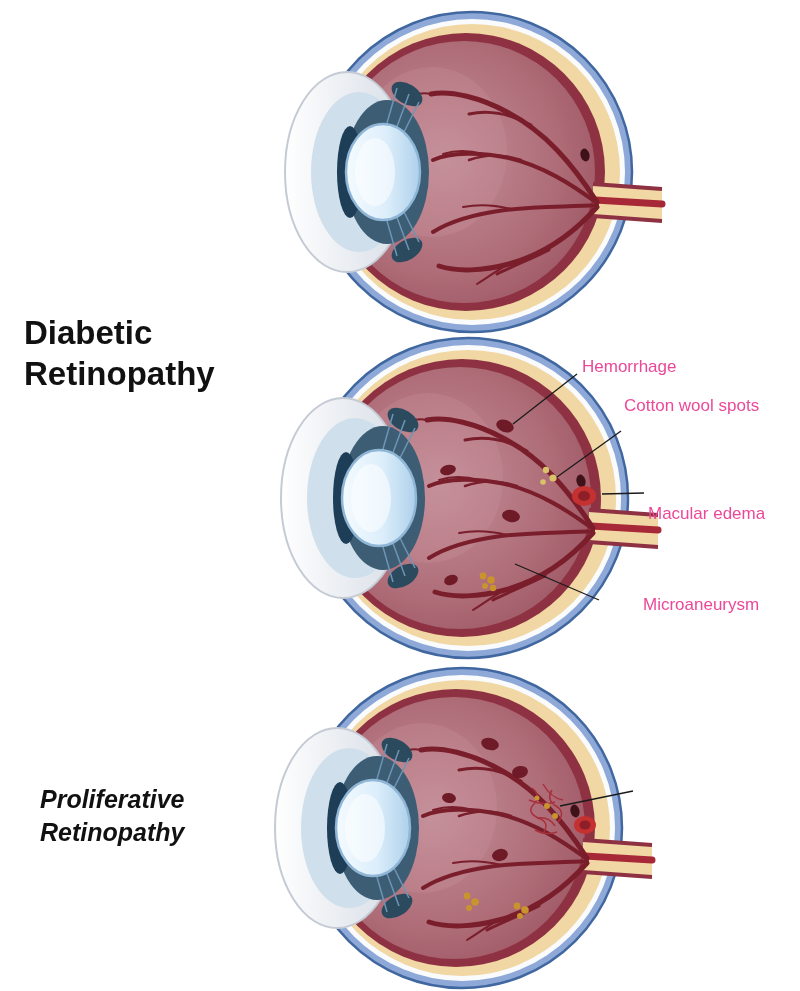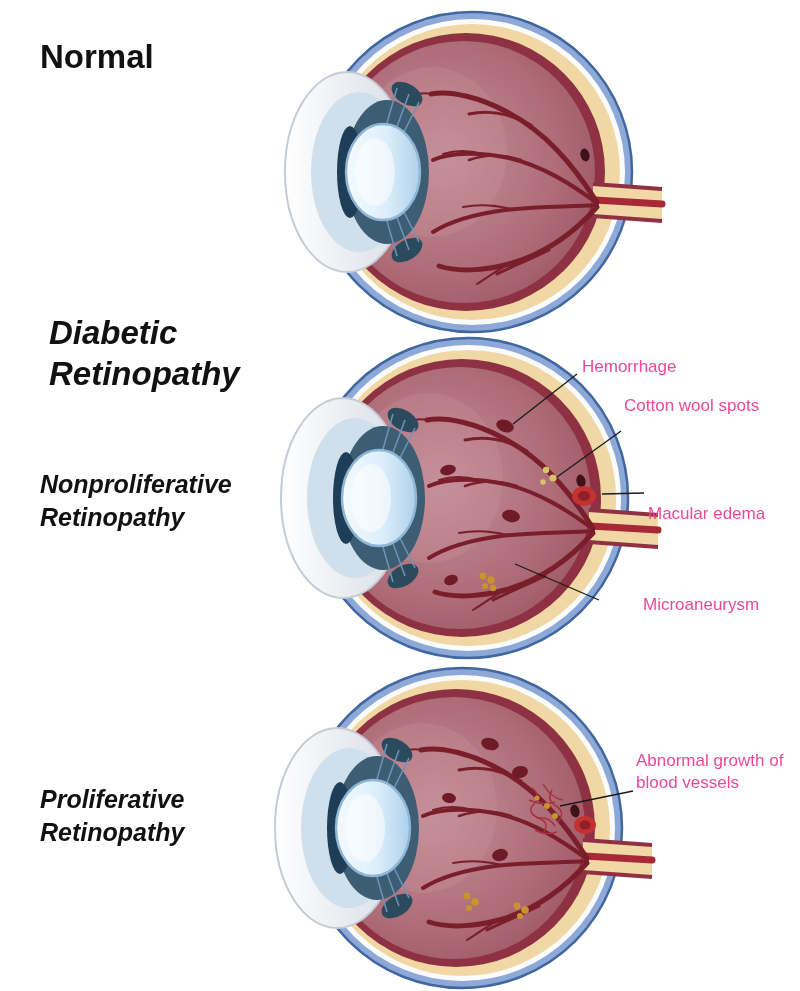--- a/index.html
+++ b/index.html
@@ -108,25 +108,23 @@
           <line x1="162" y1="258" x2="148" y2="220"></line>
           <line x1="172" y1="250" x2="156" y2="218"></line>
         </g>
         <ellipse cx="103" cy="180" rx="13" ry="46" fill="#1e3d57"></ellipse>
         <ellipse cx="136" cy="180" rx="37" ry="48" fill="url(#lensGrad)" stroke="#8fb6d6" stroke-width="2.5"></ellipse>
         <ellipse cx="128" cy="180" rx="20" ry="34" fill="#ffffff" opacity="0.55"></ellipse>
       </g>
     </defs>
   </svg>
 
-  <div class="section-title" style="left:40px; top:36px; width:300px;">Normal</div>
-
-  <div class="section-title" style="left:49px; top:312px; width:220px;font-style:italic;">Diabetic Retinopathy</div>
-
-  <div class="section-title italic" style="left:40px; top:468px; width:230px;">Nonproliferative Retinopathy</div>
+
+  <div class="section-title" style="left:24px; top:312px; width:220px;">Diabetic Retinopathy</div>
+
 
   <div class="section-title italic" style="left:40px; top:783px; width:210px;">Proliferative Retinopathy</div>
 
   <svg class="eye" style="left:247px; top:-8px;" viewBox="0 0 440 400" xmlns="http://www.w3.org/2000/svg" xmlns:xlink="http://www.w3.org/1999/xlink">
     <use xlink:href="#eye" href="#eye"></use>
   </svg>
 
   <svg class="eye" style="left:243px; top:318px;" viewBox="0 0 440 400" xmlns="http://www.w3.org/2000/svg" xmlns:xlink="http://www.w3.org/1999/xlink">
     <use xlink:href="#eye" href="#eye"></use>
 
@@ -206,15 +204,14 @@
   </svg>
 
   <div class="annotation" style="left:582px; top:356px;">Hemorrhage</div>
 
   <div class="annotation" style="left:624px; top:395px;">Cotton wool spots</div>
 
   <div class="annotation" style="left:648px; top:483px;margin-top:20px;">Macular edema</div>
 
   <div class="annotation" style="left:603px; top:594px;margin-left:40px;">Microaneurysm</div>
 
-  <div class="annotation" style="left:636px; top:750px; width:152px;">Abnormal growth of blood vessels</div>
 
 </div>
 
 </body></html>

